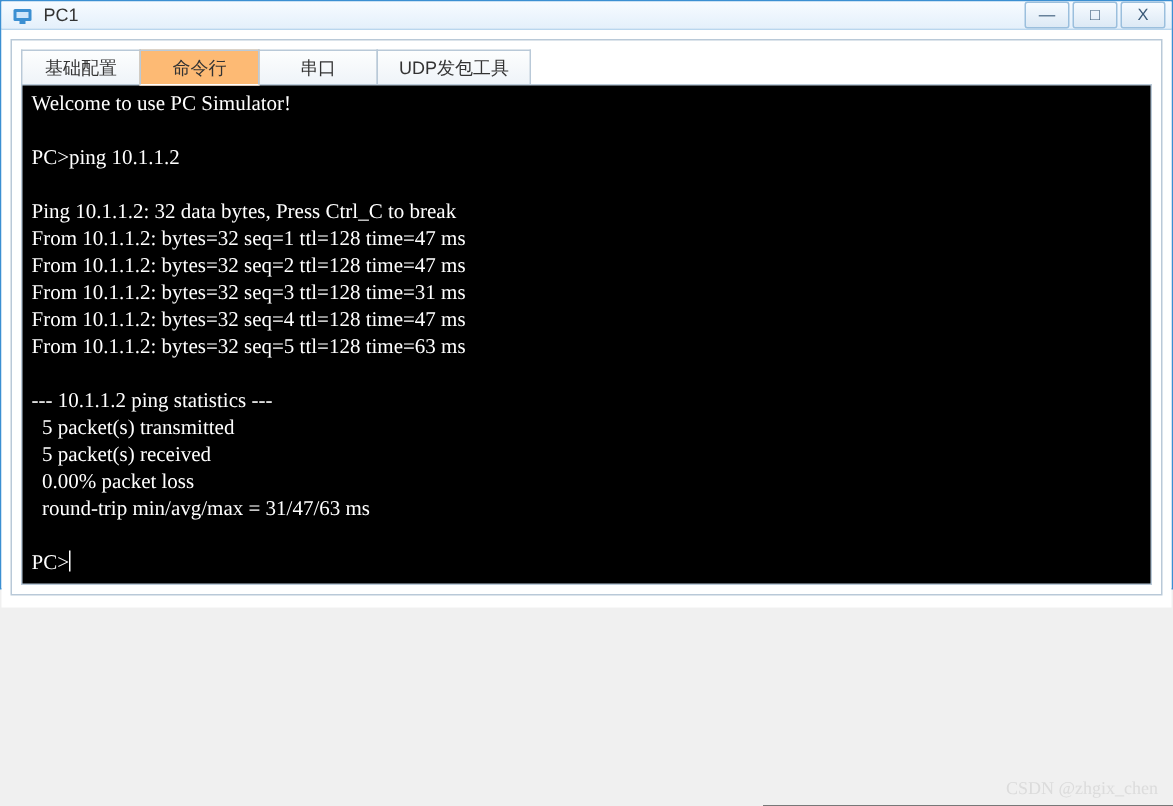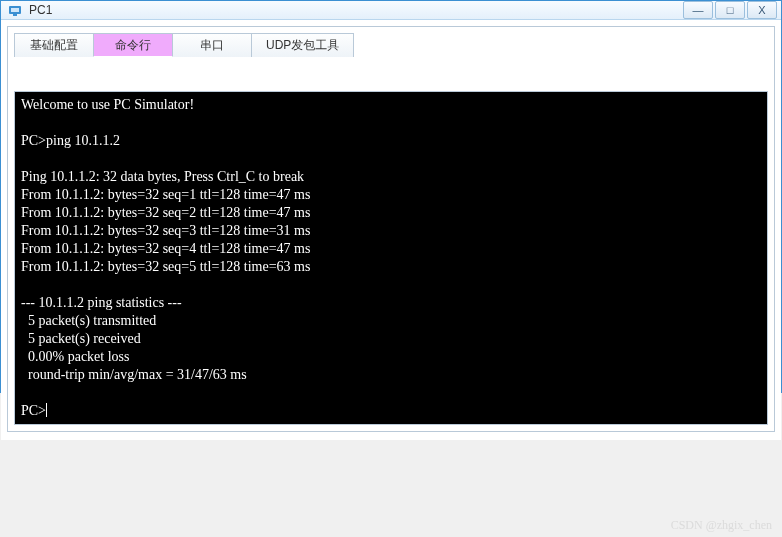--- a/index.html
+++ b/index.html
@@ -53,41 +53,40 @@
   flex-direction: column;
   background: #fff;
 }
 .inner-frame {
   flex: 1;
   border: 1px solid #b9c9d8;
   display: flex;
   flex-direction: column;
   padding: 6px;
   background: #fff;
-  gap: 35px;
 }
 .tabs {
   display: flex;
   gap: 0;
   height: 24px;
 }
 .tab {
   min-width: 80px;
   padding: 0 14px;
   font-size: 12px;
   color: #333;
   border: 1px solid #b9c9d8;
   border-bottom: none;
   background: linear-gradient(#fdfefe,#eef3f8);
   display: flex; align-items: center; justify-content: center;
   cursor: pointer;
   margin-right: -1px;
 }
 .tab.active {
-  background: #f0abfc;
+  background: #fdba74;
   border-bottom: 1px solid #fff;
   position: relative;
   z-index: 2;
 }
 .terminal {
   flex: 1;
   background: #000;
   border: 1px solid #b9c9d8;
   margin-top: -1px;
   padding: 4px 6px;

